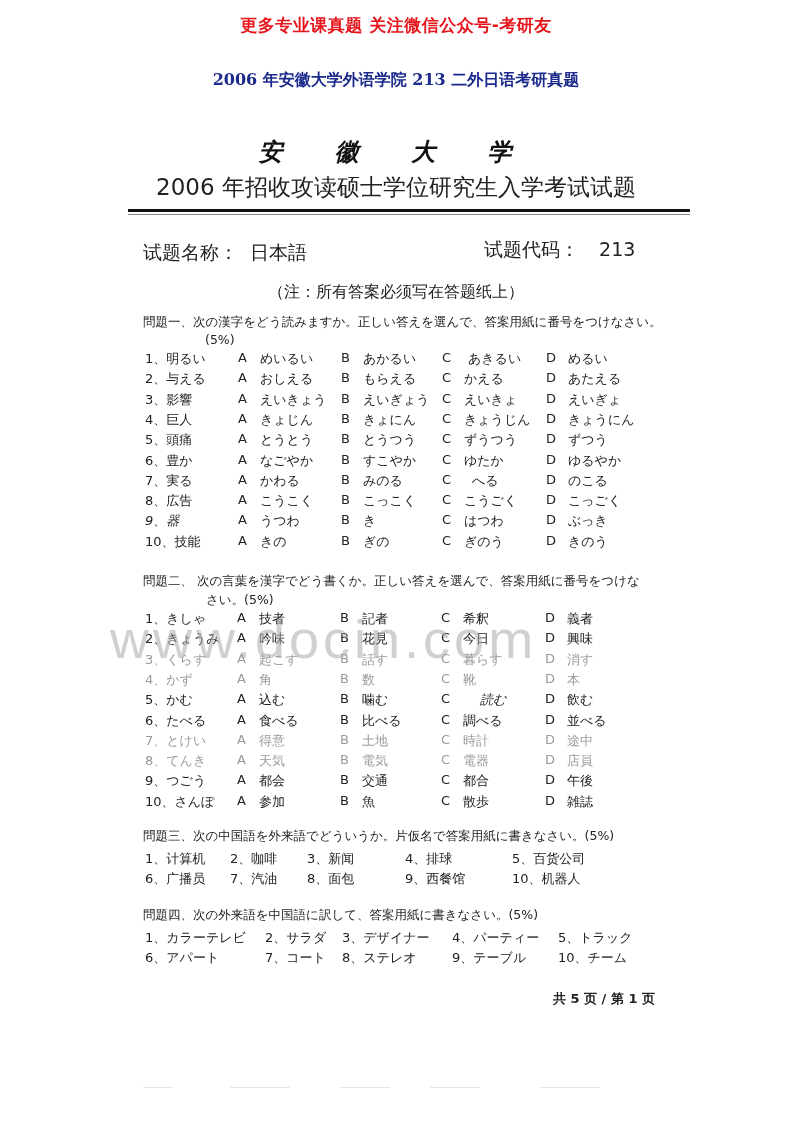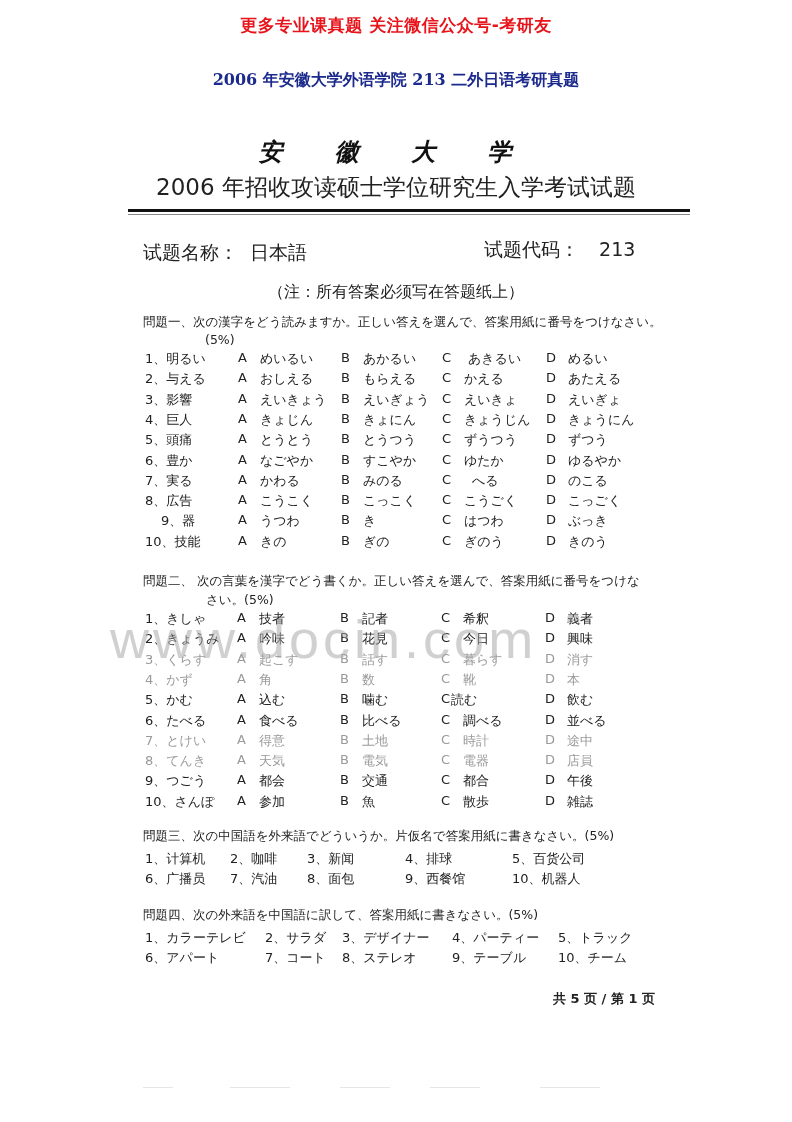--- a/index.html
+++ b/index.html
@@ -159,21 +159,21 @@
       <span style="left: 93px;">A</span>
       <span style="left: 115px;">こうこく</span>
       <span style="left: 196px;">B</span>
       <span style="left: 218px;">こっこく</span>
       <span style="left: 297px;">C</span>
       <span style="left: 319px;">こうごく</span>
       <span style="left: 401px;">D</span>
       <span style="left: 423px;">こっごく</span>
     </div>
     <div class="abs row" style="top: 512.4px; width: 560px;">
-      <span style="left: 16px;">9、器</span>
+      <span style="left: 0px; font-style: italic;">9、器</span>
       <span style="left: 93px;">A</span>
       <span style="left: 115px;">うつわ</span>
       <span style="left: 196px;">B</span>
       <span style="left: 218px;">き</span>
       <span style="left: 297px;">C</span>
       <span style="left: 319px;">はつわ</span>
       <span style="left: 401px;">D</span>
       <span style="left: 423px;">ぶっき</span>
     </div>
     <div class="abs row" style="top: 532.7px; width: 560px;">
@@ -236,21 +236,21 @@
       <span style="left: 400px;">D</span>
       <span style="left: 422px;">本</span>
     </div>
     <div class="abs row" style="top: 691.2px; width: 560px;">
       <span style="left: 0px;">5、かむ</span>
       <span style="left: 92px;">A</span>
       <span style="left: 114px;">込む</span>
       <span style="left: 195px;">B</span>
       <span style="left: 217px;">噛む</span>
       <span style="left: 296px;">C</span>
-      <span style="left: 306px;">読む</span>
+      <span style="left: 335px; font-style: italic;">読む</span>
       <span style="left: 400px;">D</span>
       <span style="left: 422px;">飲む</span>
     </div>
     <div class="abs row" style="top: 711.5px; width: 560px;">
       <span style="left: 0px;">6、たべる</span>
       <span style="left: 92px;">A</span>
       <span style="left: 114px;">食べる</span>
       <span style="left: 195px;">B</span>
       <span style="left: 217px;">比べる</span>
       <span style="left: 296px;">C</span>

